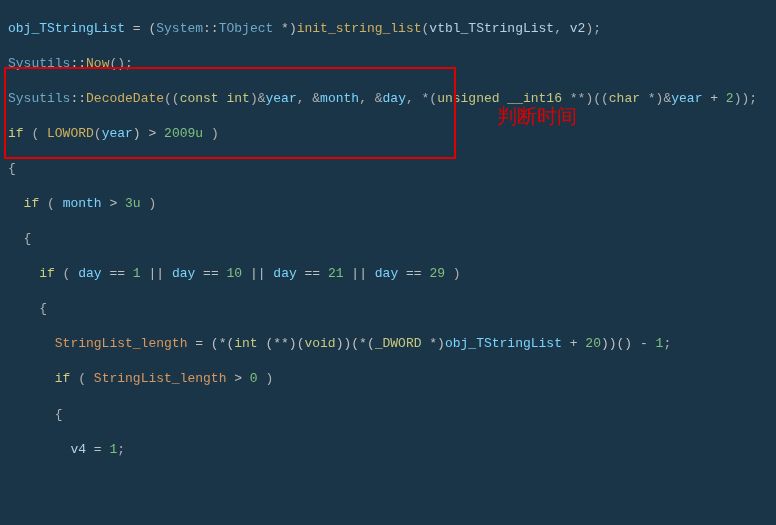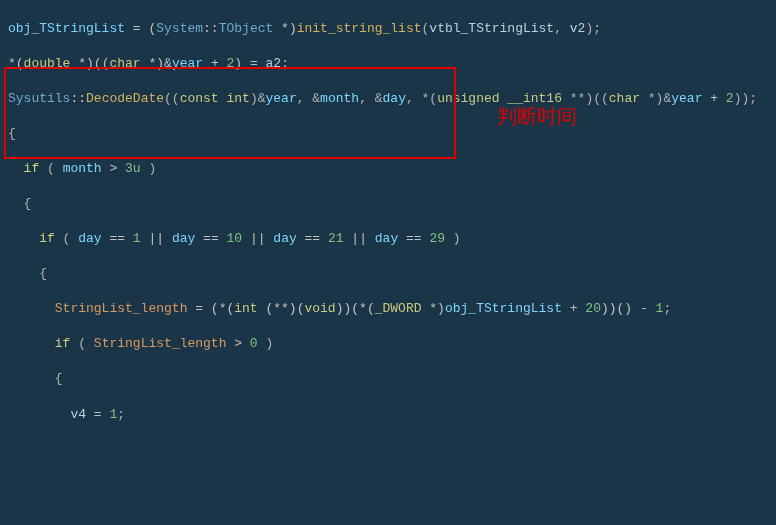--- a/index.html
+++ b/index.html
@@ -42,22 +42,23 @@
     font-size: 20px;
     font-weight: normal;
     pointer-events: none;
   }
 </style>
 </head>
 <body>
 
 <div class="code-container">
 <span class="line"><span class="hl">obj_TStringList</span><span class="op"> = (</span><span class="type">System</span><span class="op">::</span><span class="type">TObject</span><span class="op"> *)</span><span class="func">init_string_list</span><span class="punct">(</span><span class="ident">vtbl_TStringList</span><span class="punct">, </span><span class="ident">v2</span><span class="punct">);</span></span>
-<span class="line"><span class="op">*(</span><span class="kw2">double</span><span class="op"> *)((</span><span class="kw2">char</span><span class="op"> *)&amp;</span><span class="hl">year</span><span class="op"> + </span><span class="num">2</span><span class="op">) = </span><span class="ident">a2</span><span class="punct">;</span></span>
+<span class="line"><span class="type">Sysutils</span><span class="op">::</span><span class="func">Now</span><span class="punct">();</span></span>
 <span class="line"><span class="type">Sysutils</span><span class="op">::</span><span class="func">DecodeDate</span><span class="punct">((</span><span class="kw2">const int</span><span class="punct">)&amp;</span><span class="hl">year</span><span class="punct">, &amp;</span><span class="hl">month</span><span class="punct">, &amp;</span><span class="hl">day</span><span class="punct">, *(</span><span class="kw2">unsigned __int16</span><span class="punct"> **)((</span><span class="kw2">char</span><span class="punct"> *)&amp;</span><span class="hl">year</span><span class="op"> + </span><span class="num">2</span><span class="punct">));</span></span>
+<span class="line"><span class="keyword">if</span><span class="punct"> ( </span><span class="func">LOWORD</span><span class="punct">(</span><span class="hl">year</span><span class="op">) &gt; </span><span class="num">2009u</span><span class="punct"> )</span></span>
 <span class="line punct">{</span>
 <span class="line"><span class="keyword">  if</span><span class="punct"> ( </span><span class="hl">month</span><span class="op"> &gt; </span><span class="num">3u</span><span class="punct"> )</span></span>
 <span class="line punct">  {</span>
 <span class="line"><span class="keyword">    if</span><span class="punct"> ( </span><span class="hl">day</span><span class="op"> == </span><span class="num">1</span><span class="op"> || </span><span class="hl">day</span><span class="op"> == </span><span class="num">10</span><span class="op"> || </span><span class="hl">day</span><span class="op"> == </span><span class="num">21</span><span class="op"> || </span><span class="hl">day</span><span class="op"> == </span><span class="num">29</span><span class="punct"> )</span></span>
 <span class="line punct">    {</span>
 <span class="line"><span class="hl2">      StringList_length</span><span class="op"> = (*(</span><span class="kw2">int</span><span class="op"> (**)(</span><span class="kw2">void</span><span class="op">))(*(</span><span class="kw2">_DWORD</span><span class="op"> *)</span><span class="hl">obj_TStringList</span><span class="op"> + </span><span class="num">20</span><span class="op">))() - </span><span class="num">1</span><span class="punct">;</span></span>
 <span class="line"><span class="keyword">      if</span><span class="punct"> ( </span><span class="hl2">StringList_length</span><span class="op"> &gt; </span><span class="num">0</span><span class="punct"> )</span></span>
 <span class="line punct">      {</span>
 <span class="line"><span class="ident">        v4</span><span class="op"> = </span><span class="num">1</span><span class="punct">;</span></span>
 

